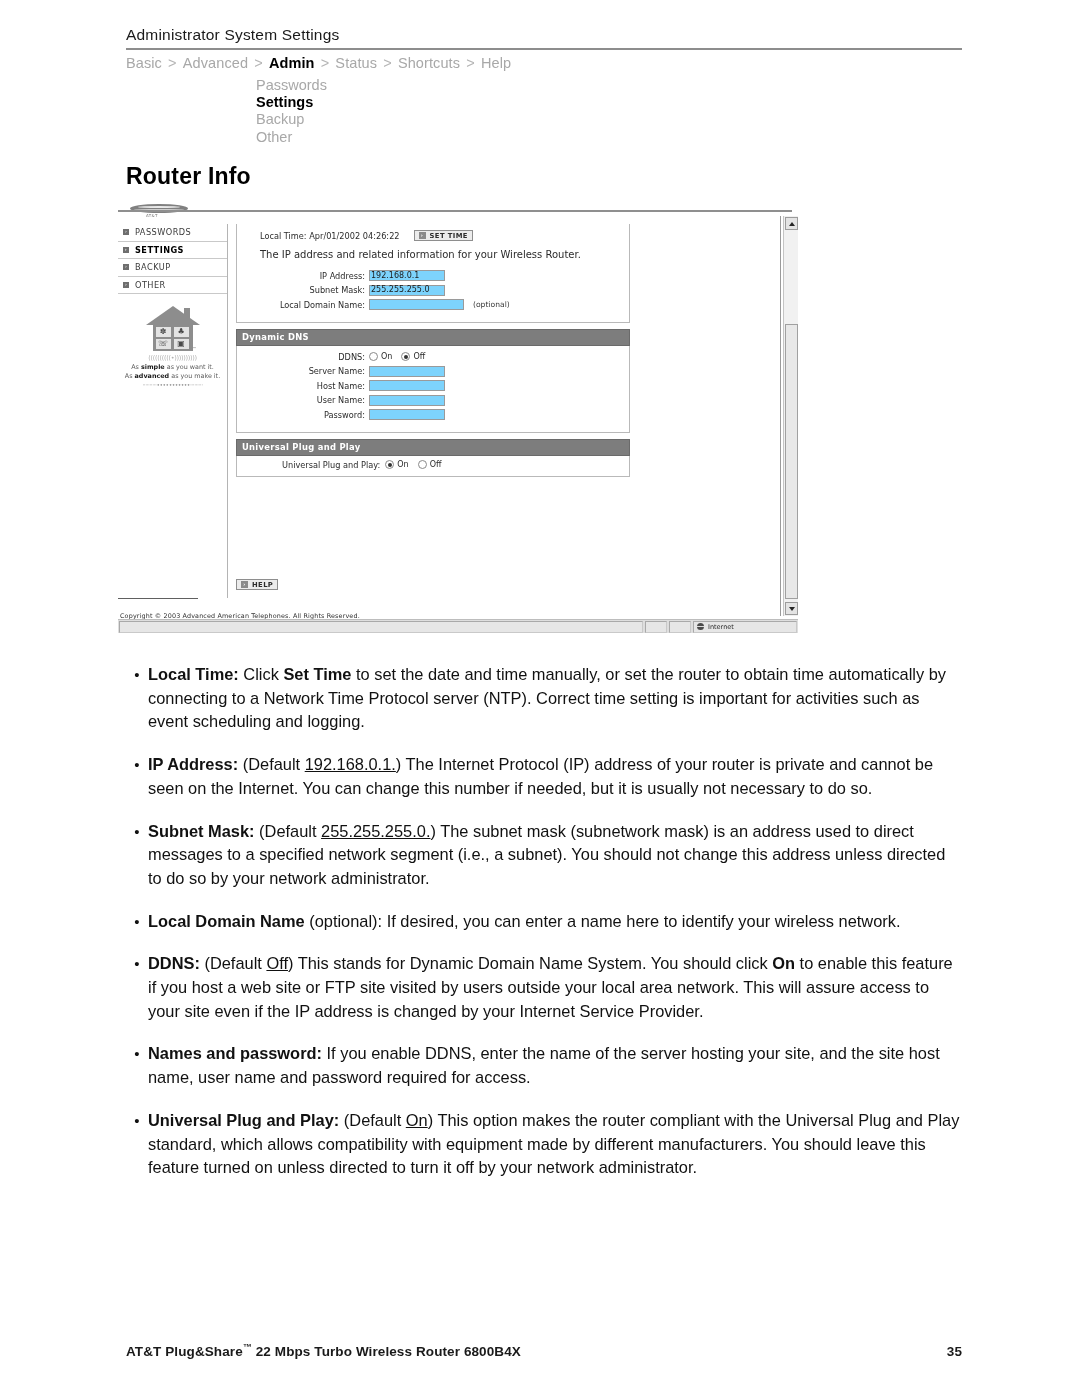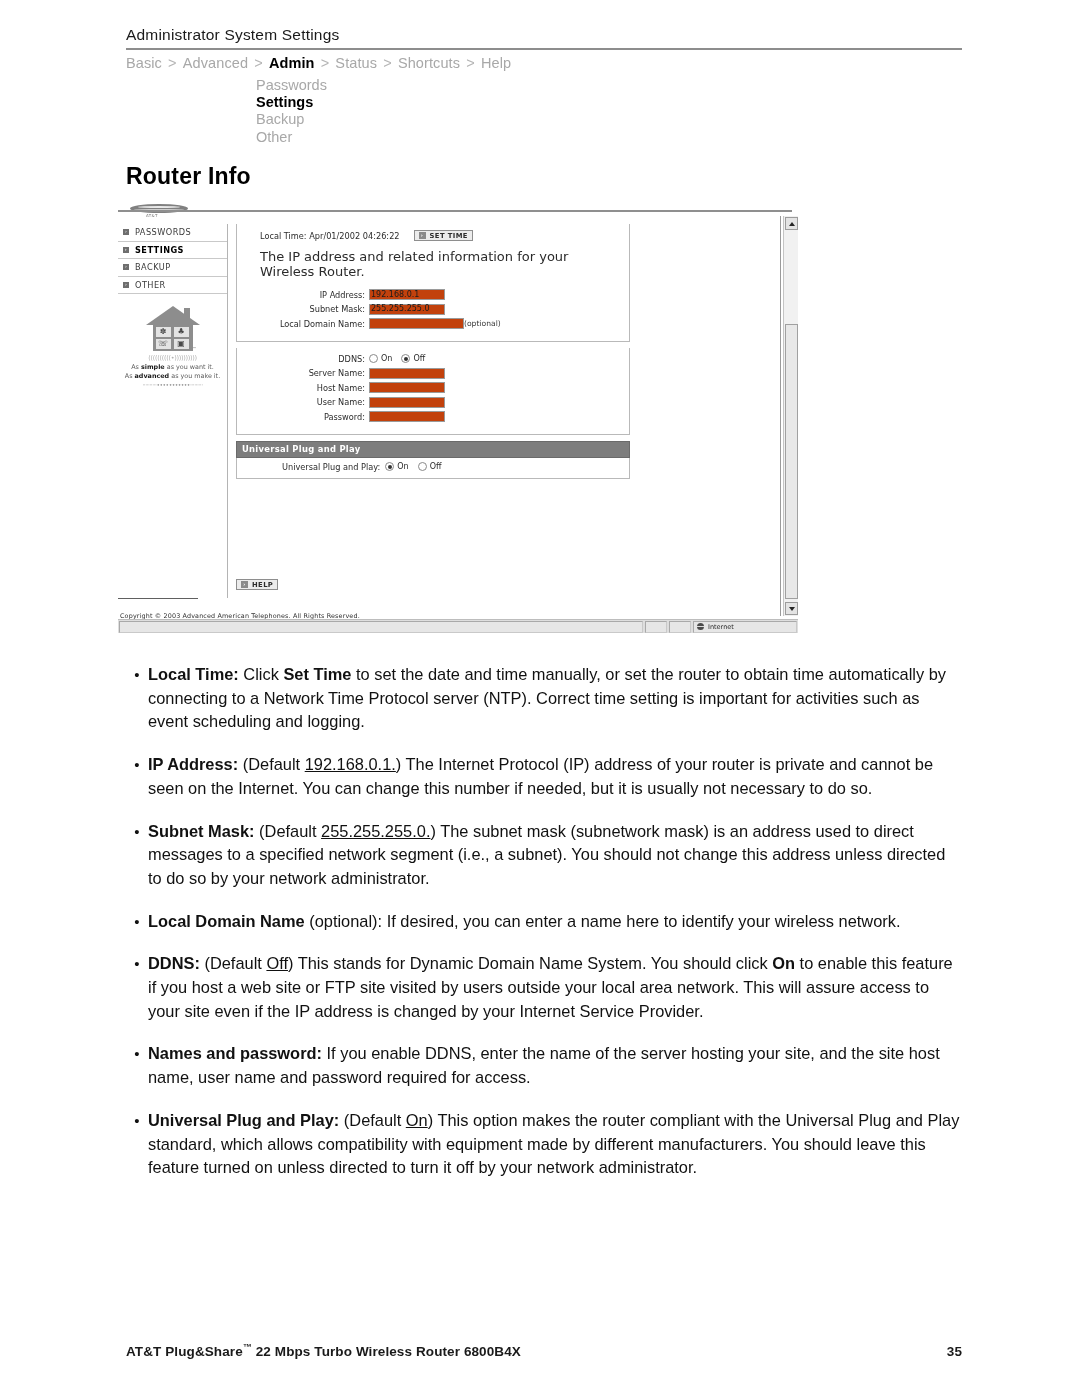--- a/index.html
+++ b/index.html
@@ -307,57 +307,58 @@
     width: 7px; height: 7px;
     background: #8a8a8a;
     color: #fff;
     font-size: 5px;
     line-height: 7px;
     text-align: center;
     margin: 0 4px;
     flex: none;
   }
   .desc-line {
-    font-size: 13px;
+    font-size: 10px;
     padding-left: 19px;
     margin-bottom: 10px;
   }
 
   .field-row {
     display: flex;
     align-items: center;
     justify-content: flex-start;
     margin-bottom: 3.5px;
     font-size: 8.2px;
   }
   .field-label {
     width: 124px;
     text-align: right;
     padding-right: 4px;
     flex: none;
     white-space: nowrap;
   }
   .field-input {
     border: 1px solid #9a9a9a;
-    background: #c2410c;
+    background: #7dd3fc;
     height: 11px;
     width: 76px;
     box-sizing: border-box;
     font-size: 8px;
     font-family: "DejaVu Sans", sans-serif;
     padding: 0 1px;
     color: #1b1b1b;
     line-height: 10px;
     display: flex;
     align-items: center;
   }
   .field-input.wide { width: 95px; }
   .field-note {
     font-size: 7.6px;
     color: #3a3a3a;
+    margin-left: 9px;
     white-space: nowrap;
   }
 
   .radio-row {
     display: flex;
     align-items: center;
     font-size: 8.2px;
     margin-bottom: 4px;
   }
   .radio-row .field-label { width: 124px; }
@@ -655,20 +656,21 @@
                 <div class="field-row">
                   <span class="field-label">Local Domain Name:</span>
                   <span class="field-input wide"></span>
                   <span class="field-note">(optional)</span>
                 </div>
               </div>
           </div>
         </div>
 
         <div class="panel">
+          <div class="panel-head">Dynamic DNS</div>
           <div class="panel-box">
             <div class="radio-row">
               <span class="field-label">DDNS:</span>
               <span class="radio" id="ddns-on-radio"></span>
               <span class="radio-label">On</span>
               <span class="radio on" id="ddns-off-radio"></span>
               <span class="radio-label">Off</span>
             </div>
             <div id="ddns-fields">
                 <div class="field-row">

